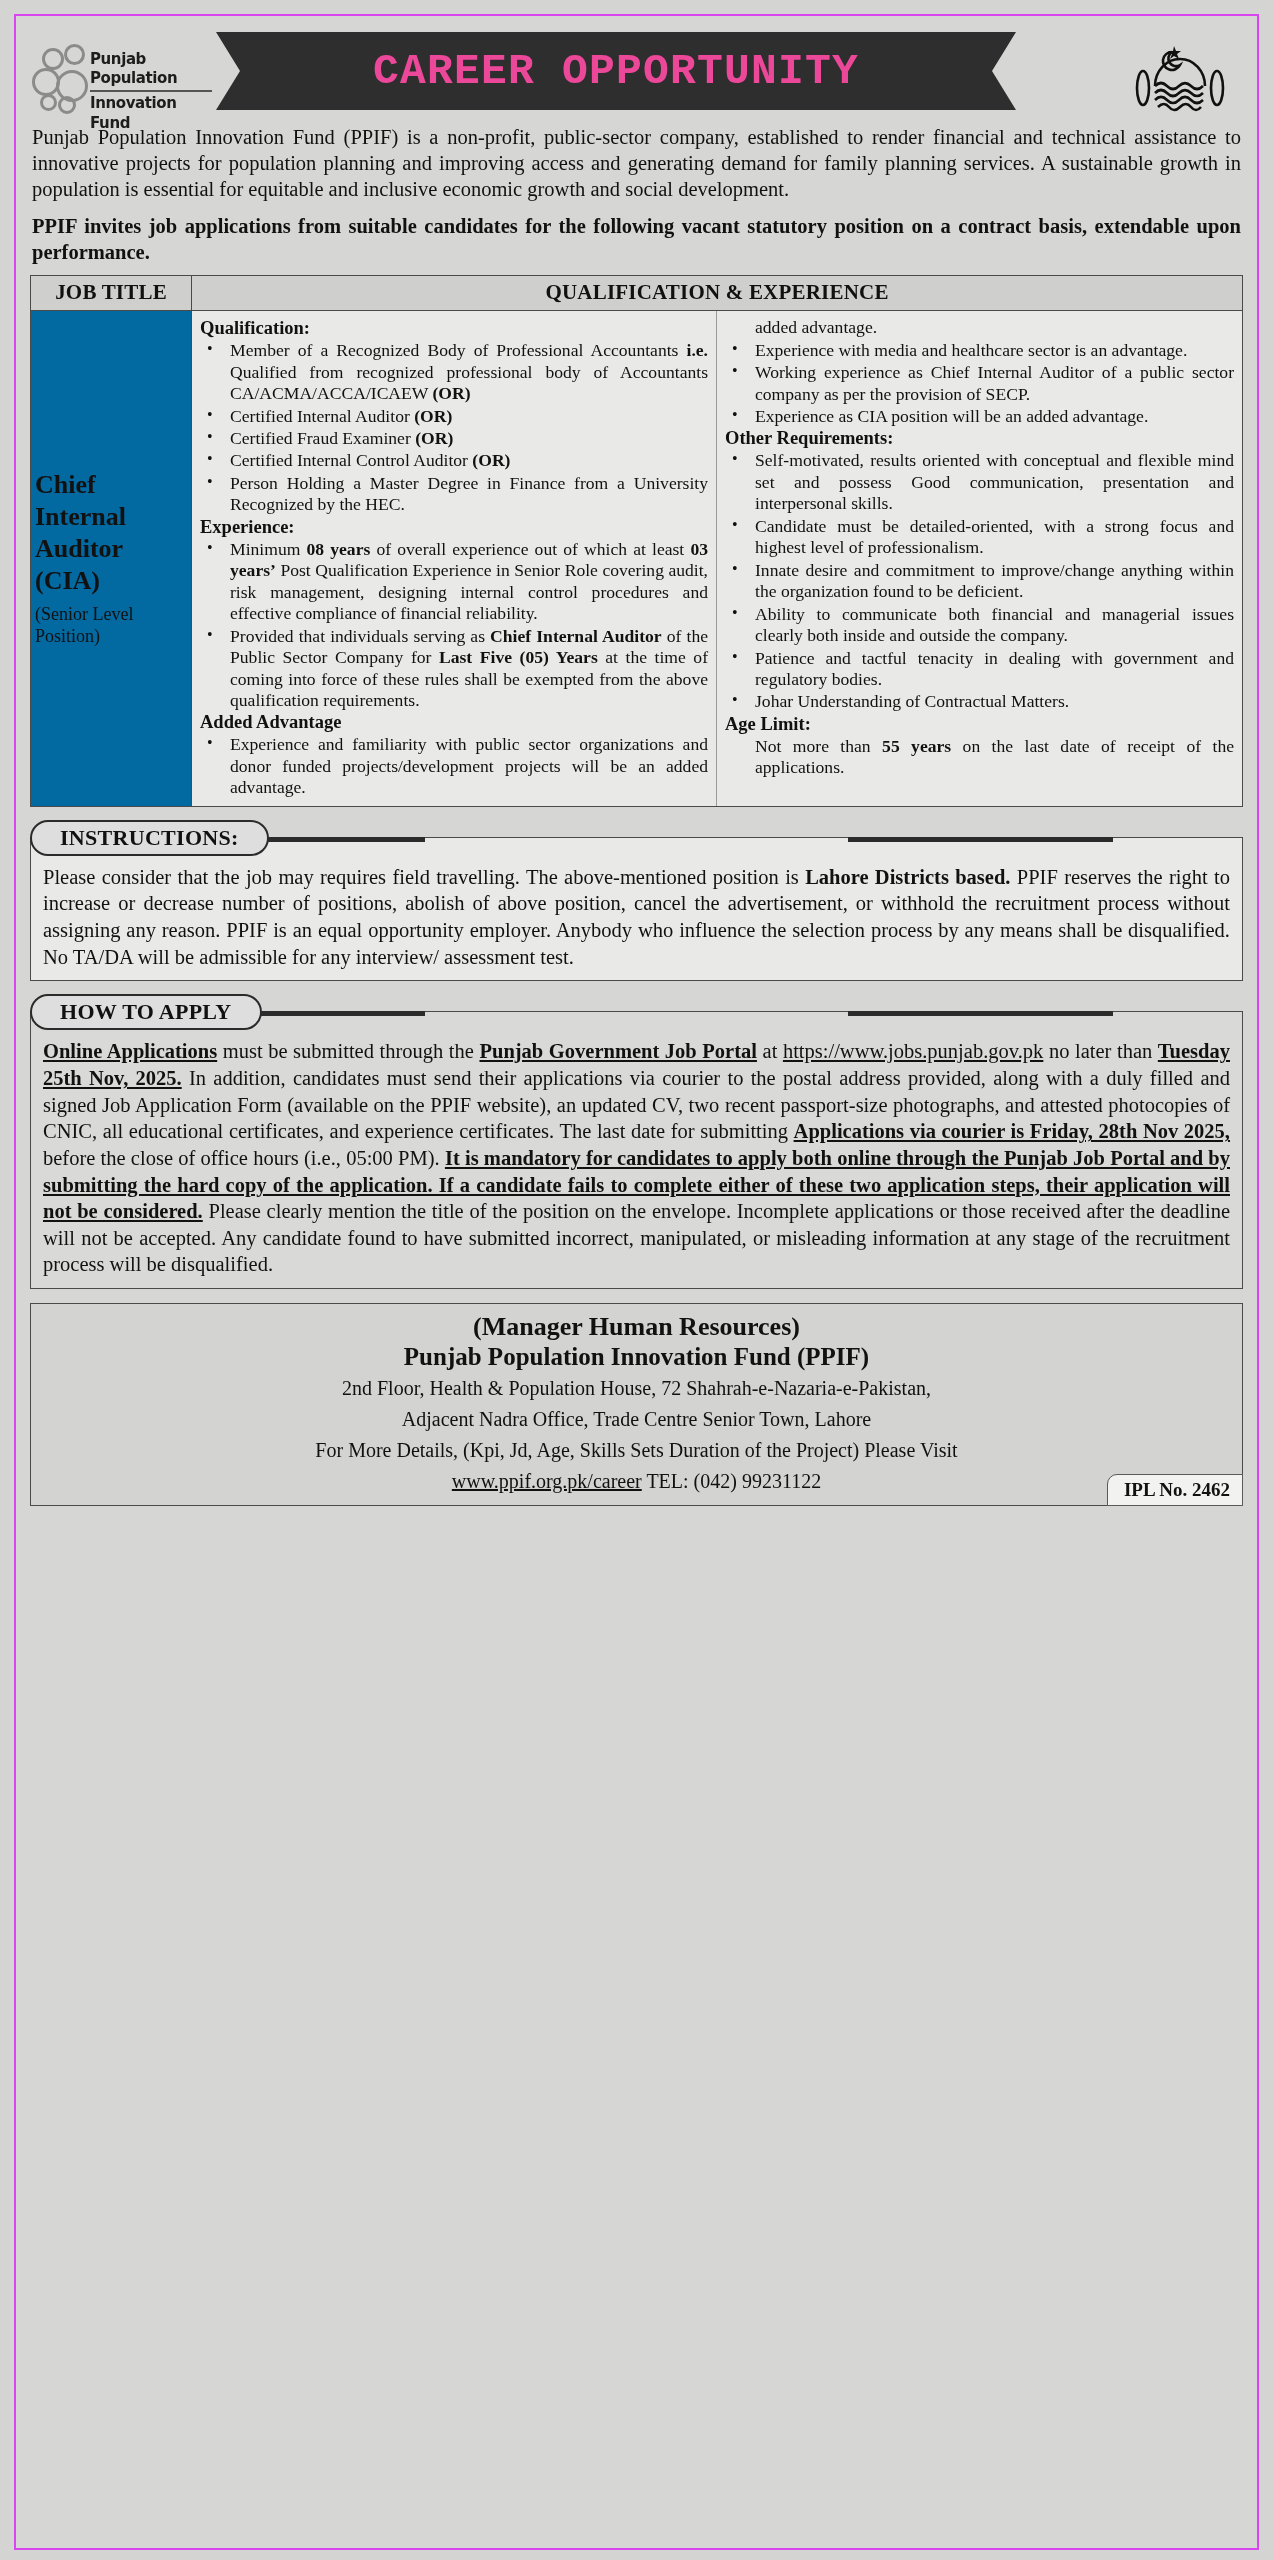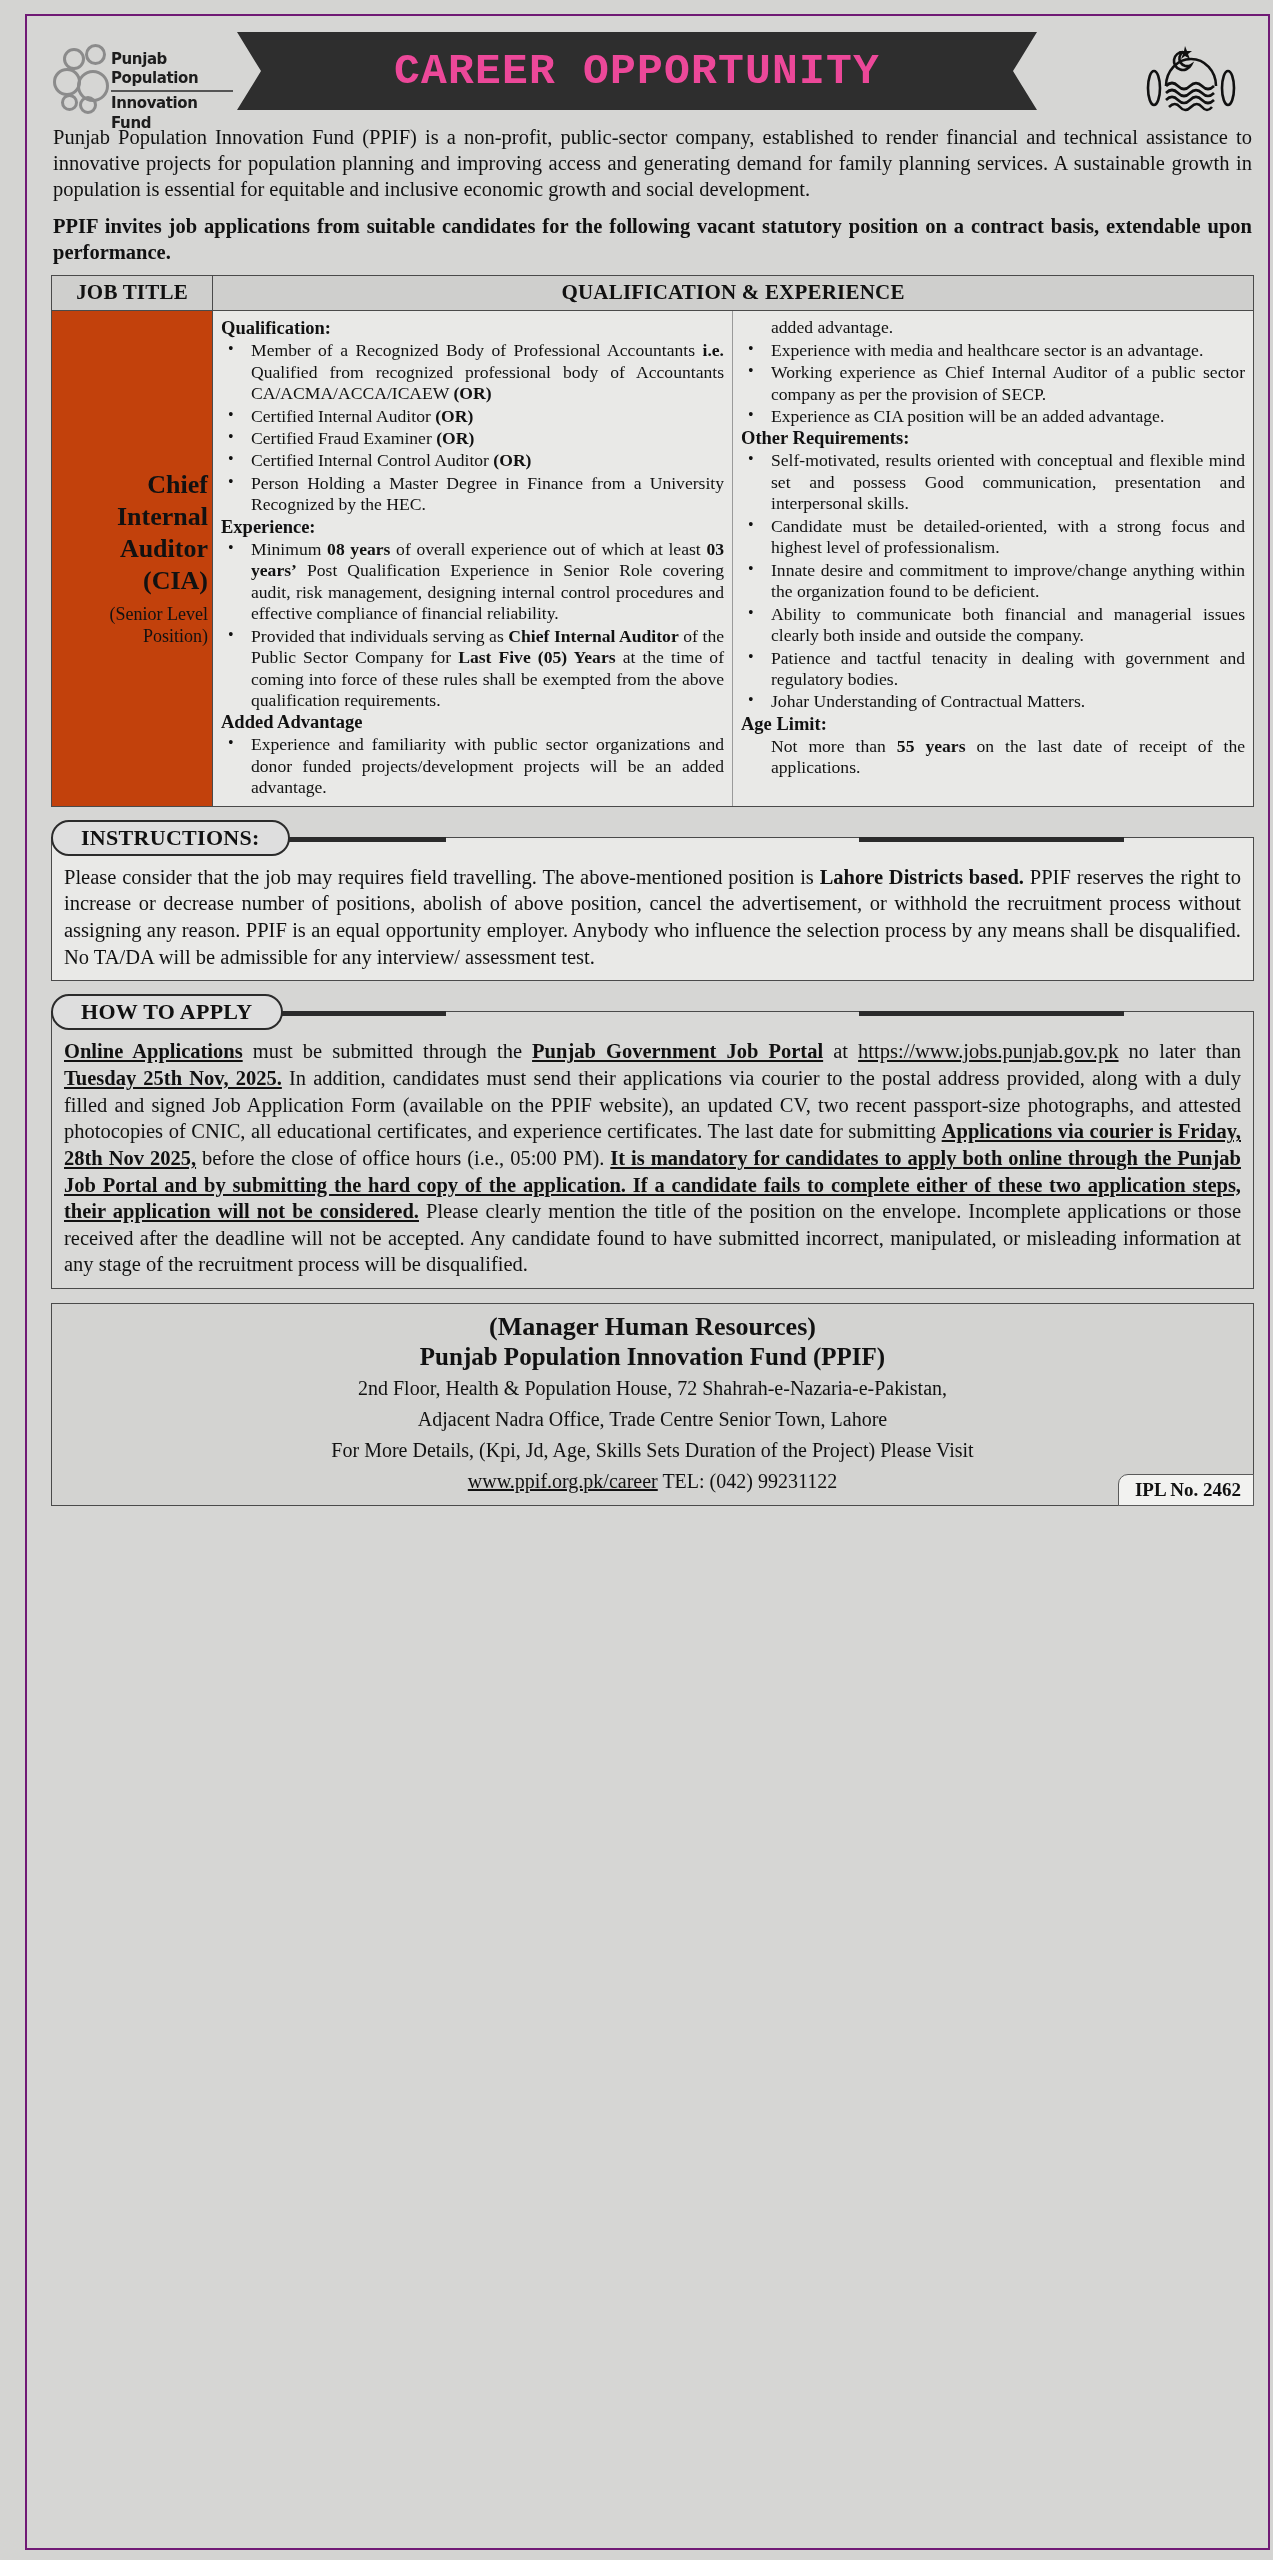--- a/index.html
+++ b/index.html
@@ -13,25 +13,24 @@
   .page {
     position:relative;
     width:1273px; height:2560px;
     background:#d4d4d2;
     box-sizing:border-box;
     padding:14px 14px 10px 14px;
   }
   .sheet {
     position:relative;
     width:100%; height:100%;
-    border:2px solid #701a75;
+    border:2px solid #d946ef;
     background:#d6d6d4;
     box-sizing:border-box;
-    padding:8px 14px 0 24px;
-    margin-left:11px;
+    padding:8px 14px 0 14px;
   }
 
   
   .header { position:relative; height:96px; }
   .logo-left {
     position:absolute; left:2px; top:14px;
     width:180px; height:72px;
   }
   .logo-left .bubbles { position:absolute; left:0; top:6px; width:56px; height:62px; }
   .logo-left .ring { position:absolute; border:3px solid #8b8b8b; border-radius:50%; }
@@ -69,21 +68,21 @@
   .intro .bold { font-weight:bold; }
 
   
   table.jobs { width:100%; border-collapse:collapse; margin-top:2px; }
   table.jobs th, table.jobs td { border:1px solid #4a4a4a; }
   table.jobs th {
     background:#cfcfcd; font-size:21px; font-weight:bold;
     padding:4px 0 5px 0; letter-spacing:0.2px;
   }
   td.jobtitle {
-    width:152px; background:#c2410c; text-align:right;
+    width:152px; background:#0369a1; text-align:left;
     vertical-align:middle; padding:4px;
   }
   td.jobtitle .t { font-size:26px; font-weight:bold; line-height:1.22; }
   td.jobtitle .s { font-size:18px; line-height:1.2; margin-top:8px; }
   td.qual { background:#e9e9e7; padding:0; vertical-align:top; }
   .qual-cols { display:flex; }
   .qcol { width:50%; padding:6px 8px 6px 8px; box-sizing:border-box; }
   .qcol.left { border-right:1px solid #9a9a9a; }
   .hd { font-size:18.5px; font-weight:bold; margin:1px 0 1px 0; }
   ul.b { list-style:none; margin:0 0 0 0; padding:0; }

